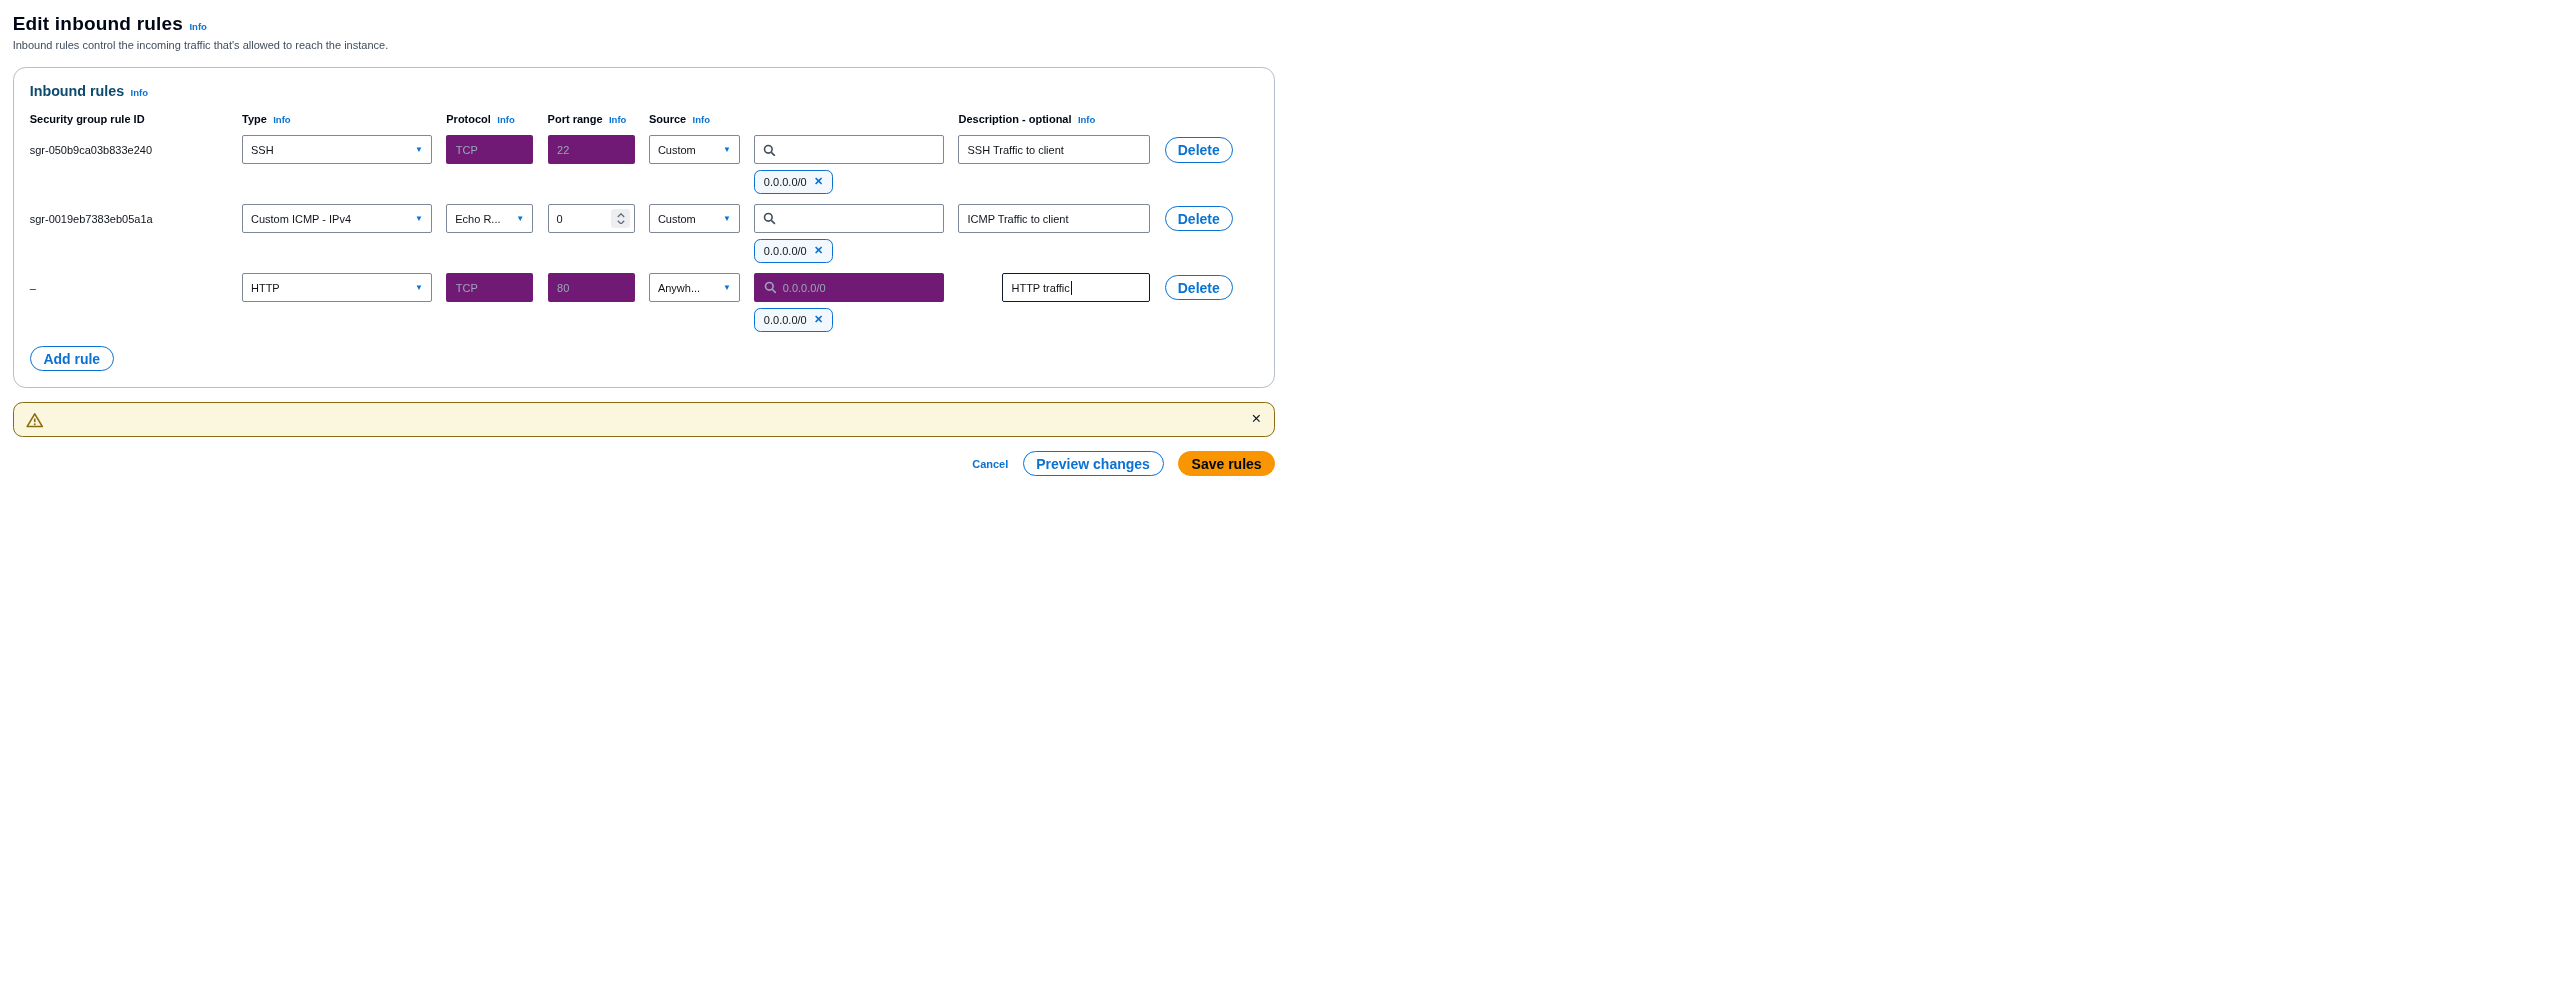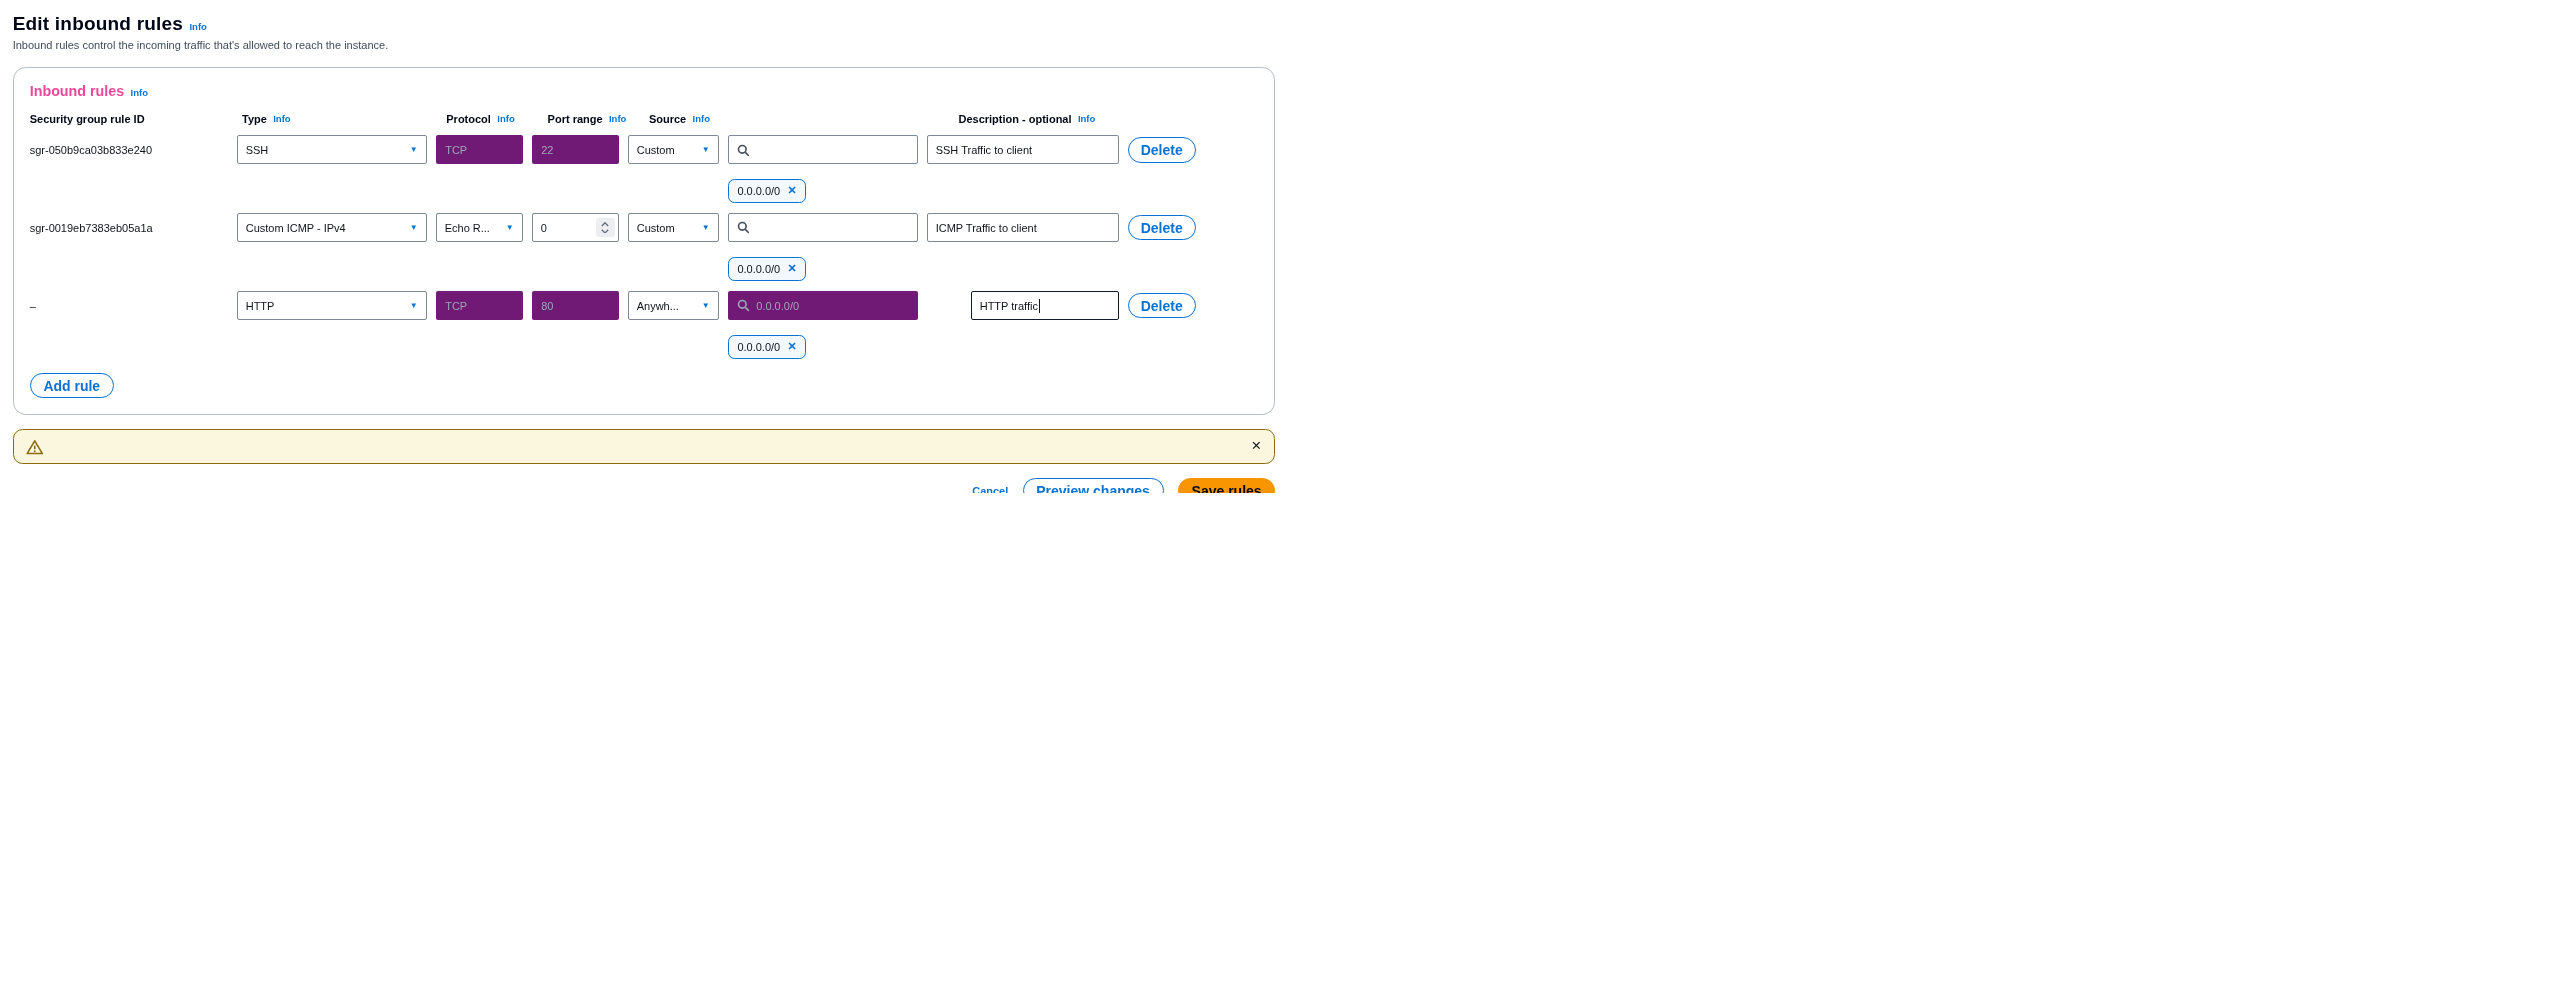--- a/index.html
+++ b/index.html
@@ -10,29 +10,29 @@
     font-family:"Liberation Sans", sans-serif;
     color:#0f141a;
   }
   .title-row { display:flex; align-items:baseline; gap:6.4px; }
   h1 { font-size:19px; font-weight:700; color:#000716; letter-spacing:0.2px; }
   .info { color:#0972d3; font-size:9.5px; font-weight:700; cursor:pointer; text-decoration:none; }
   .subtitle { margin-top:4.8px; font-size:11px; color:#414d5c; }
 
   .panel { margin-top:16px; background:#fff; border:0.8px solid #b6bec9; border-radius:12.7px; padding:14.3px 16px 16px; }
   .panel-title-row { display:flex; align-items:baseline; gap:6.4px; }
-  .panel-title { font-size:14.3px; font-weight:700; color:#ec4899; }
+  .panel-title { font-size:14.3px; font-weight:700; color:#0c4a6e; }
 
   .grid { display:grid; grid-template-columns:198px 190px 87px 87px 91px 190px 192px 68px; column-gap:14.3px; align-items:center; }
   .header-row { margin-top:14.3px; font-size:11px; font-weight:700; color:#000716; }
-  .hcell { display:flex; align-items:flex-start; gap:6.4px; }
+  .hcell { display:flex; align-items:center; gap:6.4px; }
   .col5span { grid-column:5/7; }
   .col7 { grid-column:7; }
 
-  .rule { margin-top:10.3px; row-gap:0;gap:9px; }
+  .rule { margin-top:10.3px; row-gap:0; }
   .rule-id { font-size:11px; color:#0f141a; }
 
   .control { height:29px; border:1.6px solid #7d8998; border-radius:2px; background:#fff;
              display:flex; align-items:center; padding:0 8px; font-size:11px; color:#0f141a; }
   .select { justify-content:space-between; cursor:pointer; }
   .dd-caret { color:#0972d3; font-size:8px; line-height:1; }
   .disabled { background:#701a75; border:none; color:#9ba7b6; padding:0 9.5px; }
   .search { color:#5f6b7a; gap:6.4px; }
   .search svg { flex:none; }
   .placeholder { color:#9ba7b6; }

